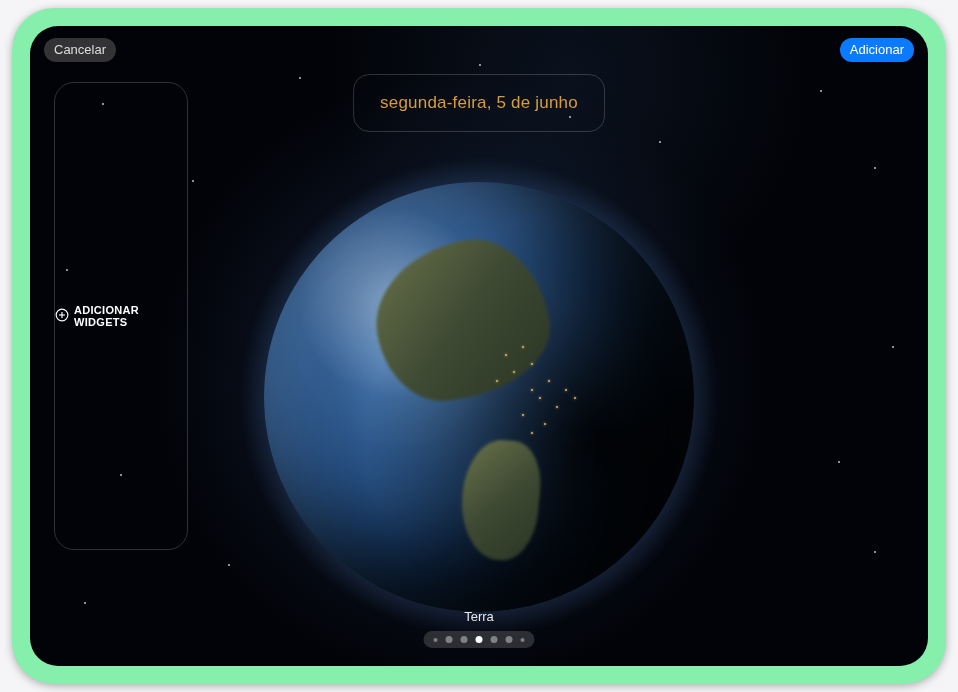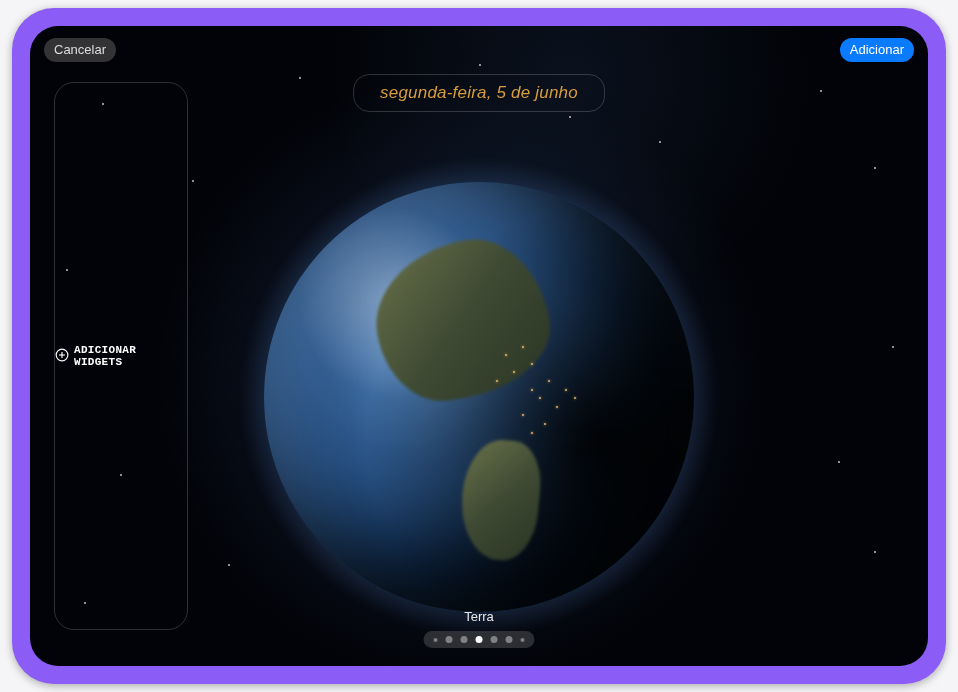--- a/index.html
+++ b/index.html
@@ -14,21 +14,21 @@
     font-family: -apple-system, BlinkMacSystemFont, "Segoe UI", Helvetica, Arial, sans-serif;
     overflow: hidden;
     position: relative;
   }
   .device-frame {
     position: absolute;
     top: 8px;
     left: 12px;
     right: 12px;
     bottom: 8px;
-    background: #8b5cf6;
+    background: #86efac;
     border-radius: 42px;
     box-shadow: 0 2px 8px rgba(0,0,0,0.3);
     overflow: hidden;
   }
   .screen {
     position: absolute;
     top: 18px;
     left: 18px;
     right: 18px;
     bottom: 18px;
@@ -146,53 +146,51 @@
     transform: translateX(-50%);
     z-index: 20;
     display: flex;
     flex-direction: column;
     align-items: center;
     gap: 6px;
   }
   .date-box {
     border: 1px solid rgba(255,255,255,0.18);
     border-radius: 16px;
-    padding: 8px 26px;
+    padding: 18px 26px;
     color: #d79c3e;
     font-size: 17px;
     font-weight: 500;
     letter-spacing: 0.2px;
     cursor: pointer;
-    font-style: italic;
   }
   .time-box {
     border: 1px solid rgba(255,255,255,0.18);
     border-radius: 24px;
     padding: 2px 30px 8px;
     color: #dba043;
     font-size: 80px;
     font-weight: 600;
     line-height: 1;
     letter-spacing: 1px;
     cursor: pointer;
   }
   .widget-panel {
     position: absolute;
     top: 56px;
     left: 24px;
     width: 134px;
-    height: 548px;
+    height: 468px;
     border: 1px solid rgba(255,255,255,0.18);
     border-radius: 20px;
     display: flex;
     align-items: center;
     justify-content: center;
     z-index: 15;
     cursor: pointer;
-    font-family: Liberation Mono, monospace;
   }
   .add-widgets-btn {
     display: flex;
     align-items: center;
     gap: 5px;
     color: #fff;
     font-size: 11px;
     font-weight: 600;
     letter-spacing: 0.3px;
     cursor: pointer;

